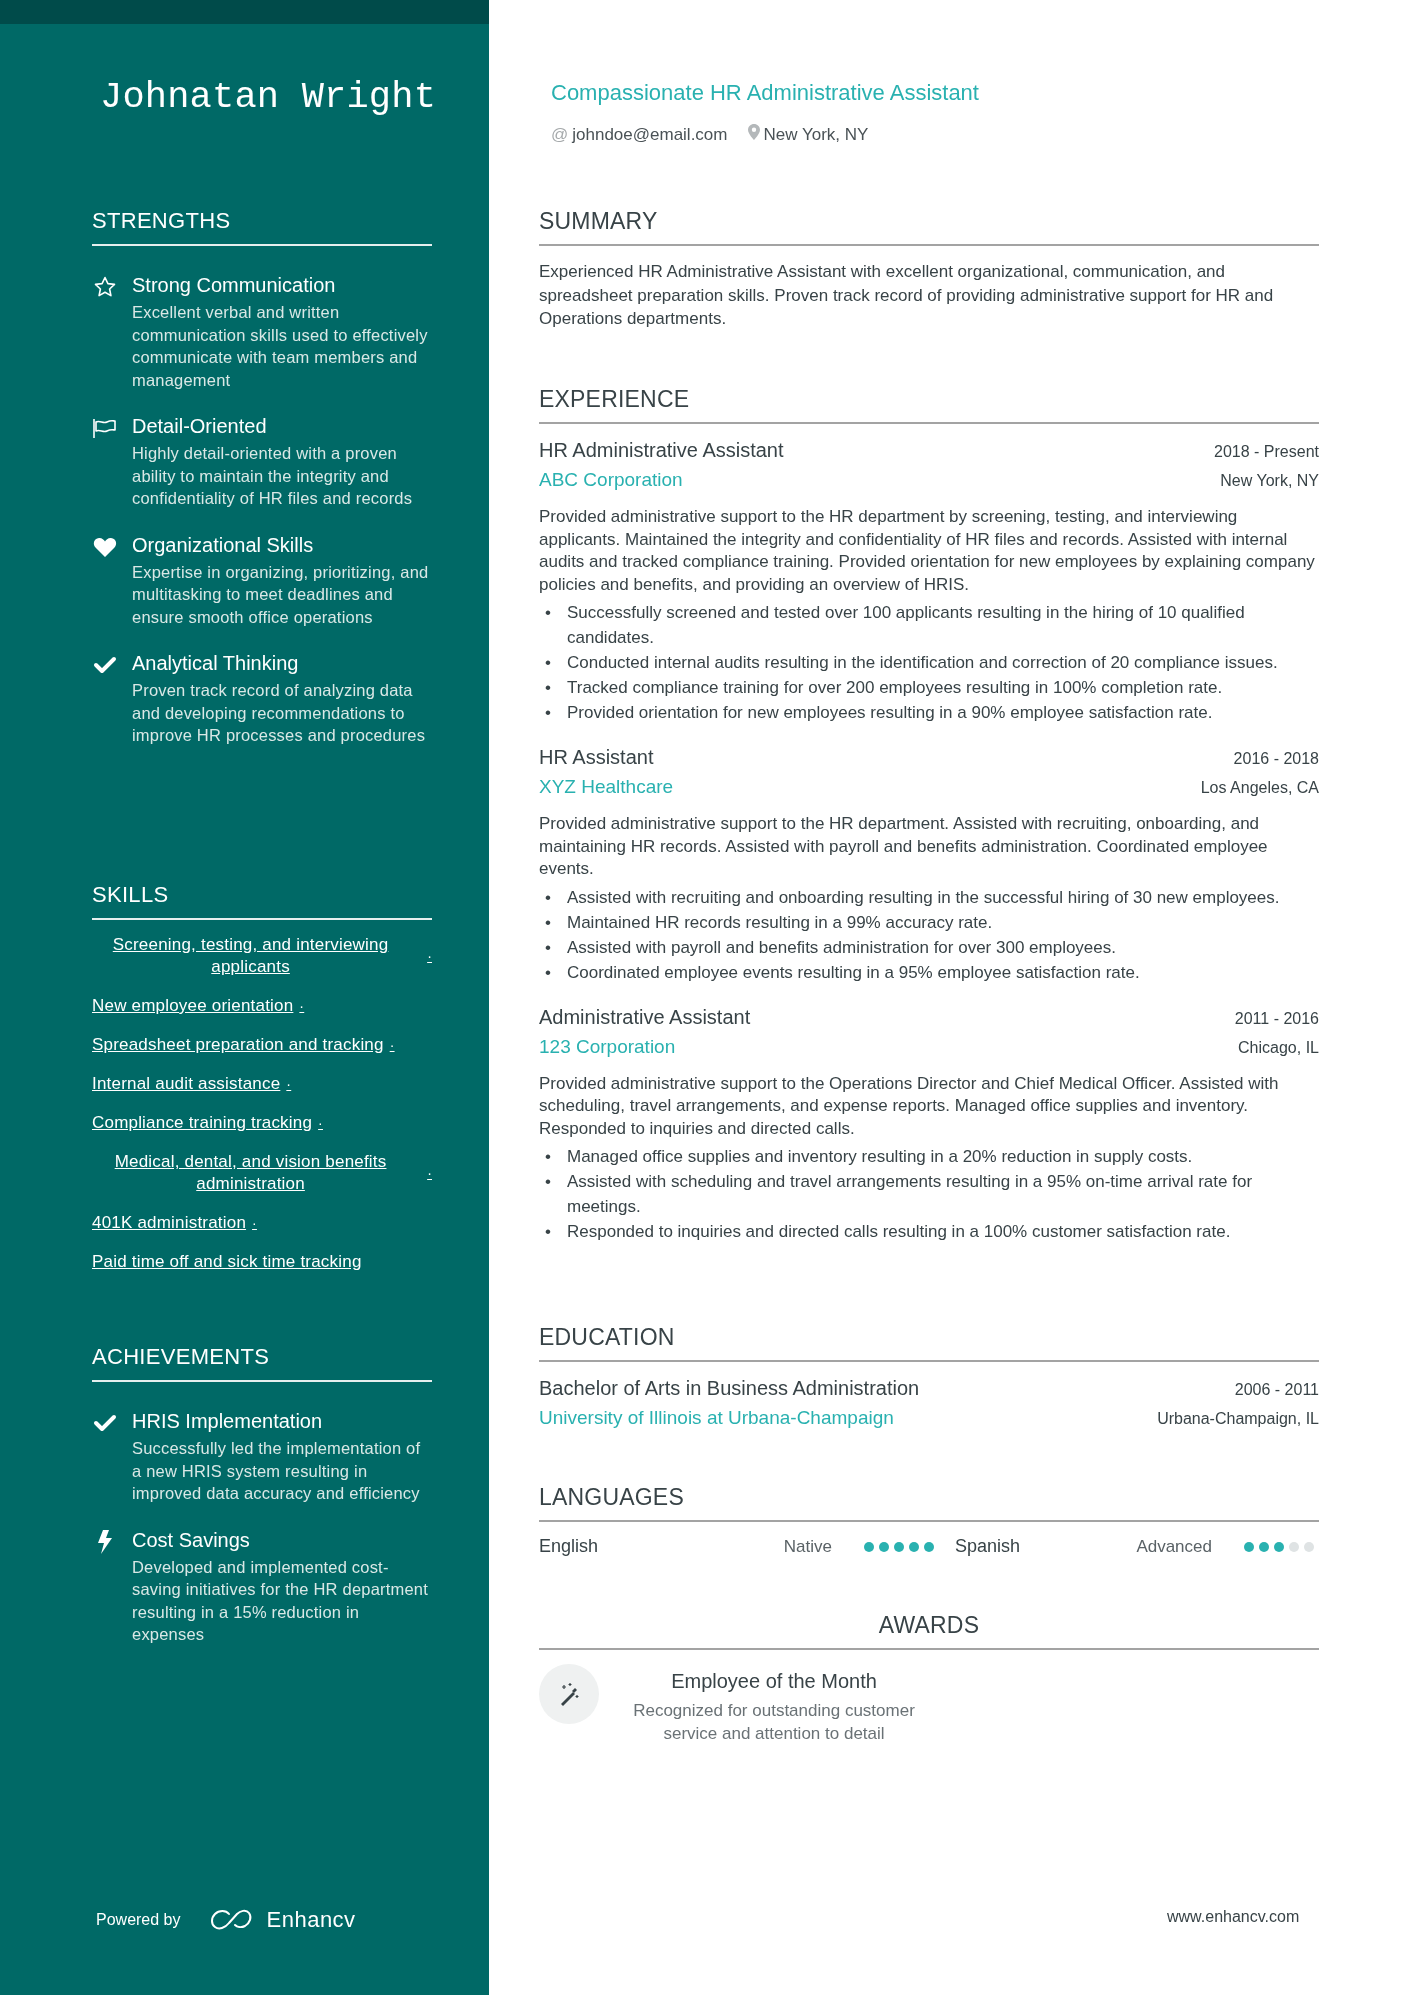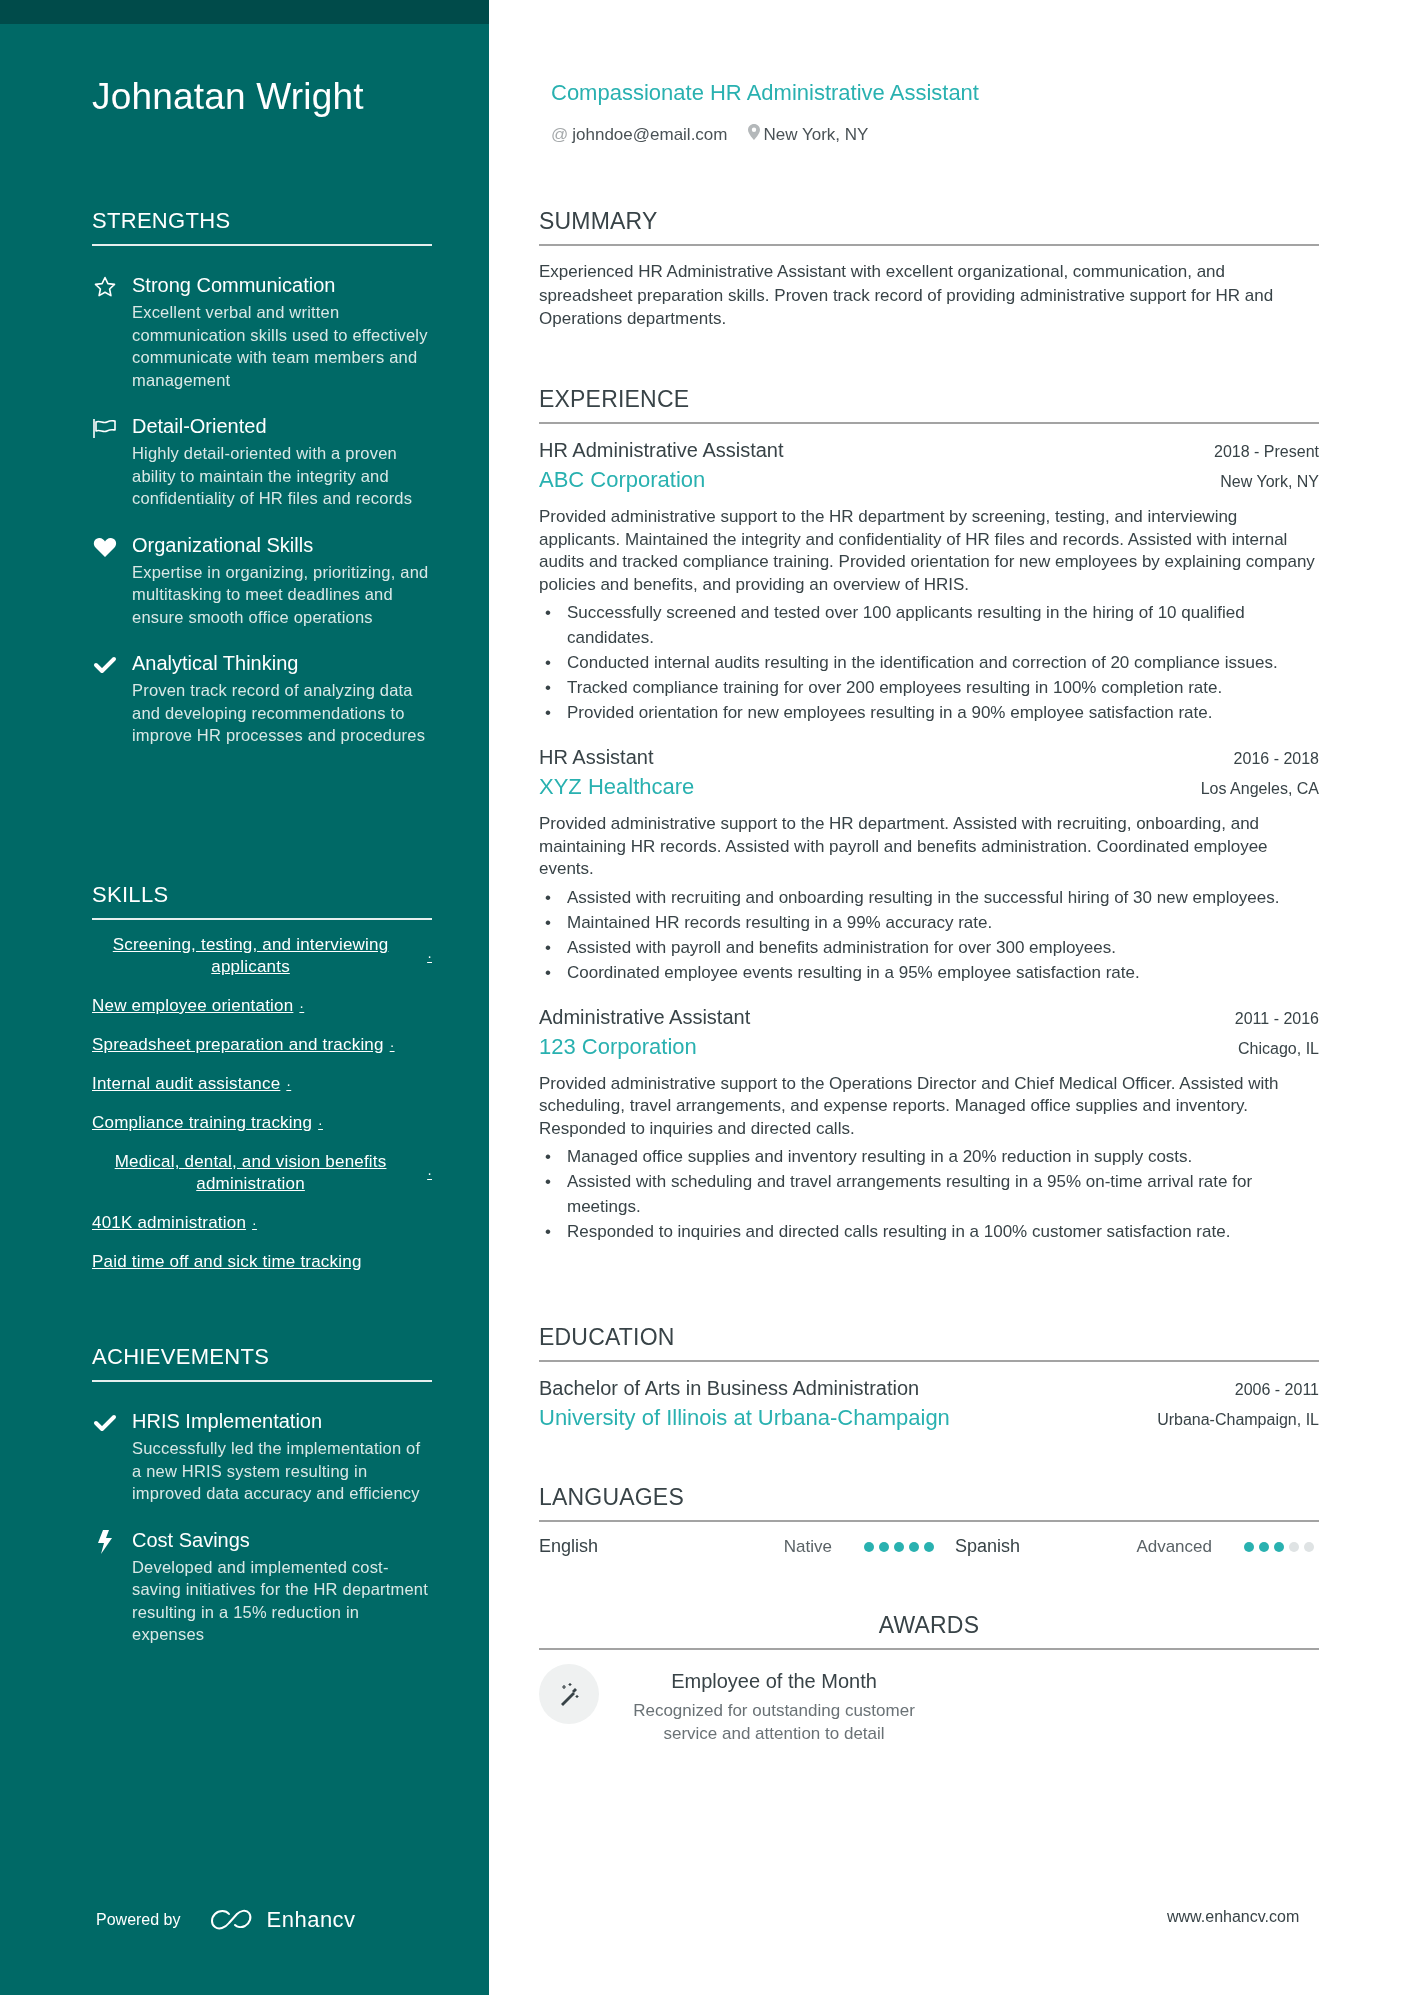--- a/index.html
+++ b/index.html
@@ -1,21 +1,21 @@
 <!DOCTYPE html>
 <html><head>
 <meta charset="utf-8">
 <style>
   * { box-sizing: border-box; margin: 0; padding: 0; }
   html, body { width: 1410px; height: 1995px; background: #ffffff; overflow: hidden; }
   body { position: relative; font-family: "Liberation Sans", sans-serif; color: #384347; }
 
   .sidebar { position: absolute; left: 0; top: 0; width: 489px; height: 1995px; background: #006966; color: #ffffff; }
   .sidebar-band { position: absolute; left: 0; top: 0; width: 489px; height: 24px; background: #004b4a; }
-  .name { position: absolute; left: 92px; top: 76px; font-size: 37px; font-weight: 300; letter-spacing: 0.2px; color: #ffffff; font-family: Liberation Sans, sans-serif; font-weight: normal; }
+  .name { position: absolute; left: 100px; top: 76px; font-size: 37px; font-weight: 300; letter-spacing: 0.2px; color: #ffffff; font-family: Liberation Mono, monospace; font-weight: normal; }
   .side-section { position: absolute; left: 92px; width: 340px; }
   .side-heading { font-size: 22px; color: #ffffff; letter-spacing: 0.3px; padding-bottom: 10px; border-bottom: 2px solid #e6efee; font-family: "Liberation Sans", sans-serif; }
   .s-item { position: relative; padding-left: 40px; margin-top: 26px; }
   .s-item + .s-item { margin-top: 22px; }
   .s-icon { position: absolute; left: 0; top: 2px; width: 26px; height: 26px; display: flex; align-items: center; justify-content: center; }
   .s-title { font-size: 20px; color: #ffffff; line-height: 26px; }
   .s-desc { font-size: 16.5px; color: #d9e8e6; line-height: 22.5px; margin-top: 3px; letter-spacing: 0.2px; }
 
   .skill-list { margin-top: 14px; }
   .skill-row { display: flex; align-items: center; font-size: 17px; color: #ffffff; line-height: 22px; margin-bottom: 17px; letter-spacing: 0.2px; text-decoration: underline; }
@@ -34,21 +34,21 @@
   .contact-icon { color: #a5a9ab; margin-right: 4px; font-size: 17px; }
 
   .m-section { position: absolute; left: 539px; width: 780px; }
   .m-heading { font-size: 23px; color: #384347; letter-spacing: 0.2px; padding-bottom: 9px; border-bottom: 2px solid #a3a3a3; font-family: "Liberation Sans", sans-serif; }
   .m-text { font-size: 17px; line-height: 23.5px; color: #384347; }
 
   .entry { margin-top: 12px; }
   .entry-row { display: flex; justify-content: space-between; align-items: baseline; }
   .entry-title { font-size: 20px; color: #384347; line-height: 28px; }
   .entry-date { font-size: 16px; color: #384347; }
-  .entry-company { font-size: 22px; color: #29b1b0; line-height: 32px; }
+  .entry-company { font-size: 19px; color: #29b1b0; line-height: 32px; }
   .entry-loc { font-size: 16px; color: #384347; }
   .entry-desc { margin-top: 10px; font-size: 17px; line-height: 22.5px; color: #384347; }
   .bullets { list-style: none; margin-top: 4px; }
   .bullets li { position: relative; padding-left: 28px; font-size: 17px; line-height: 25px; color: #384347; }
   .bullets li::before { content: "•"; position: absolute; left: 6px; top: 0; color: #384347; }
 
   .lang-row { display: flex; align-items: center; margin-top: 14px; font-size: 18px; }
   .lang { display: flex; align-items: center; width: 416px; }
   .lang-name { width: 205px; color: #384347; }
   .lang-level { width: 88px; text-align: right; color: #5a6266; font-size: 17px; margin-right: 32px; }

